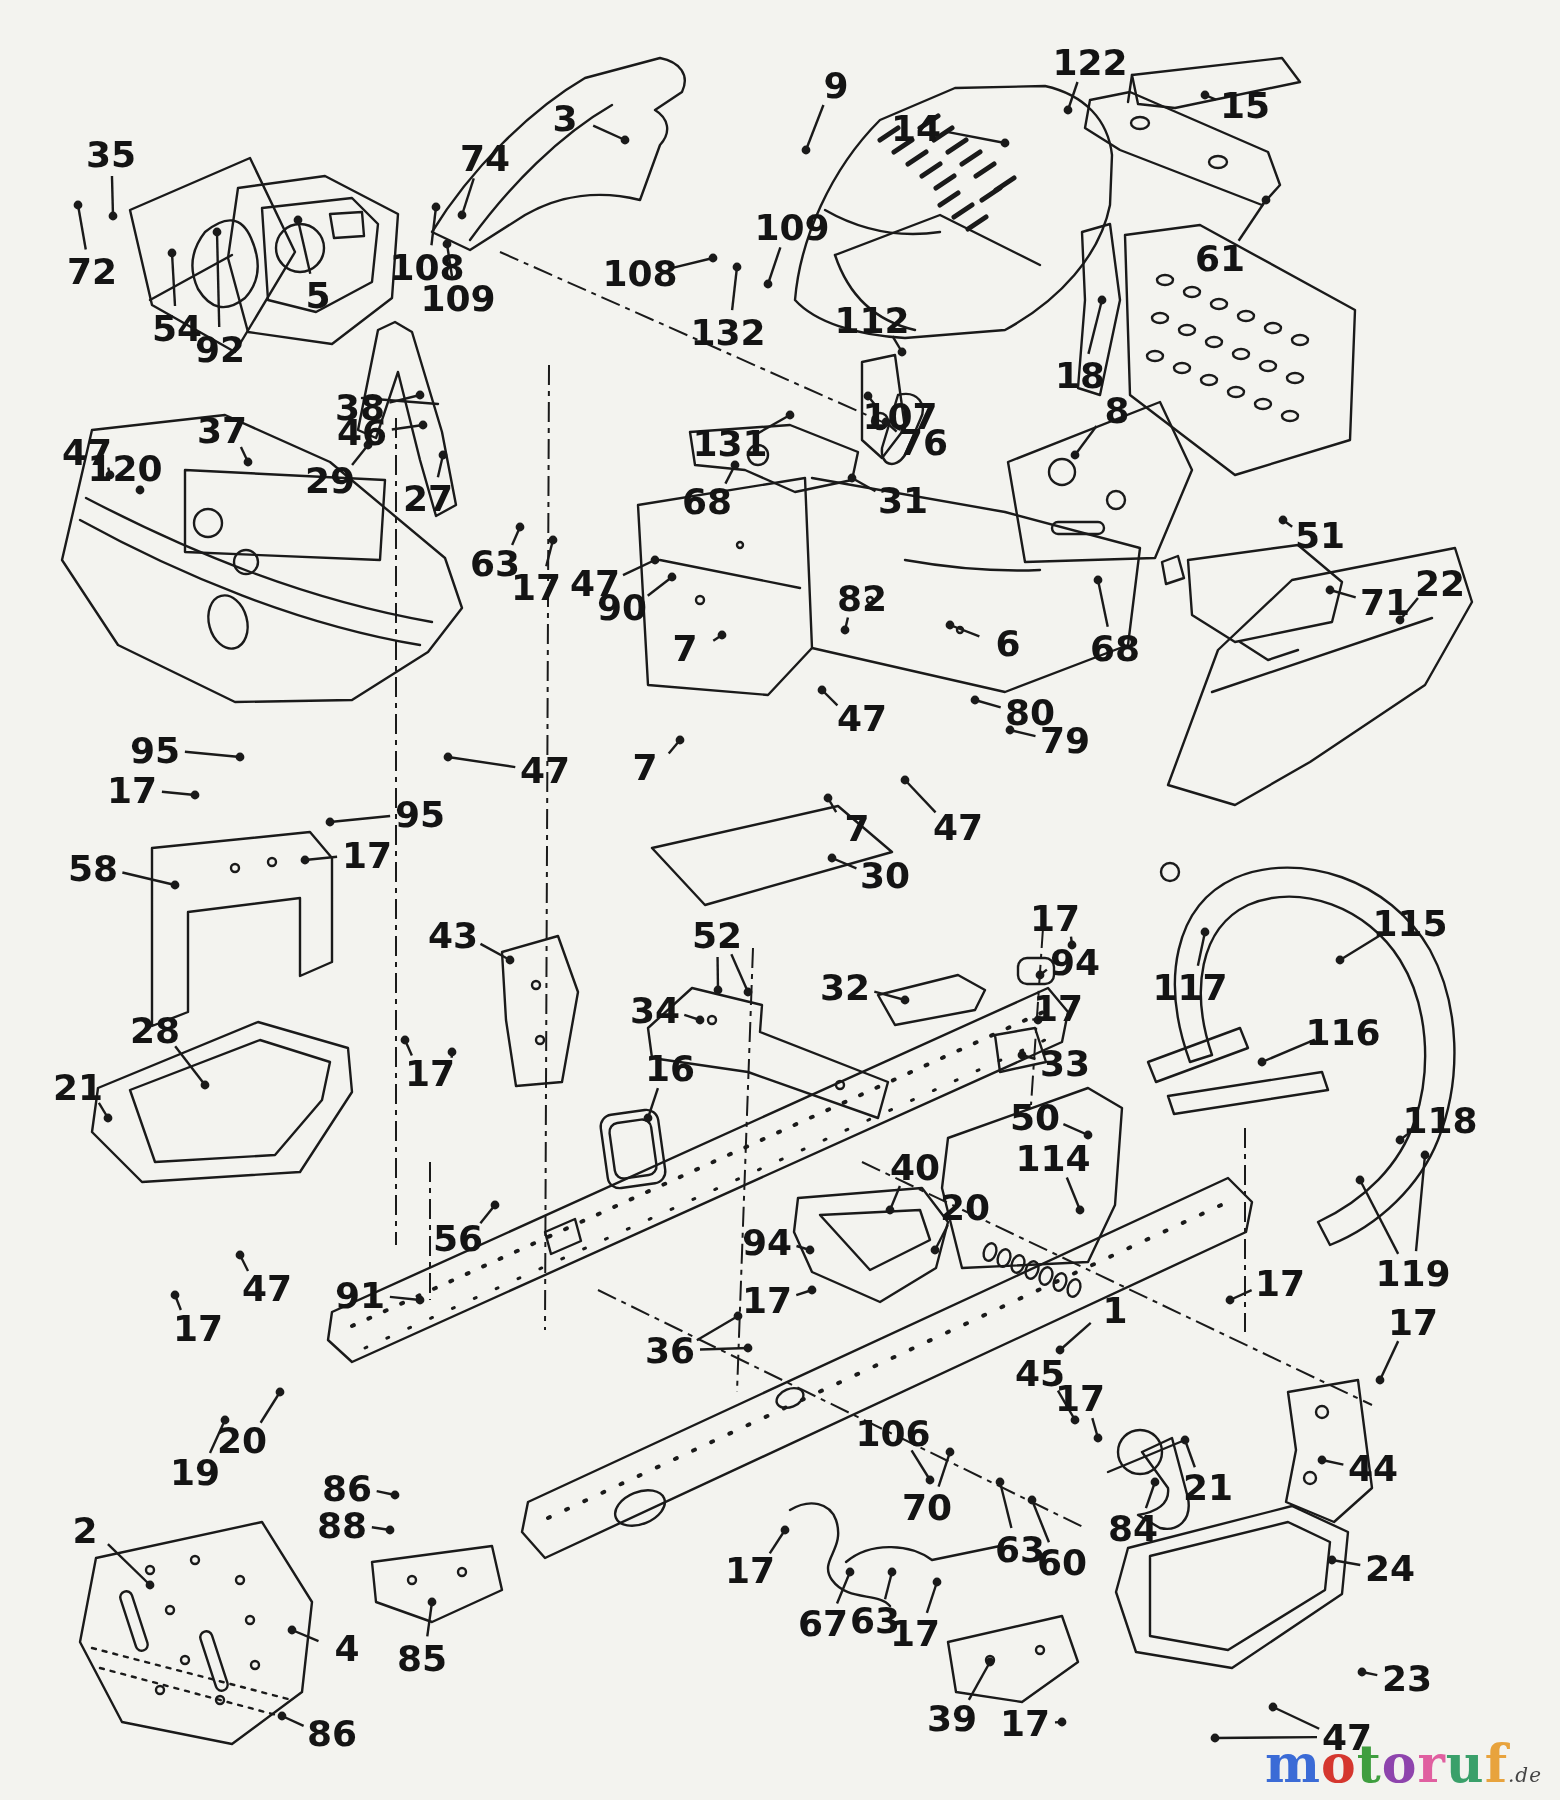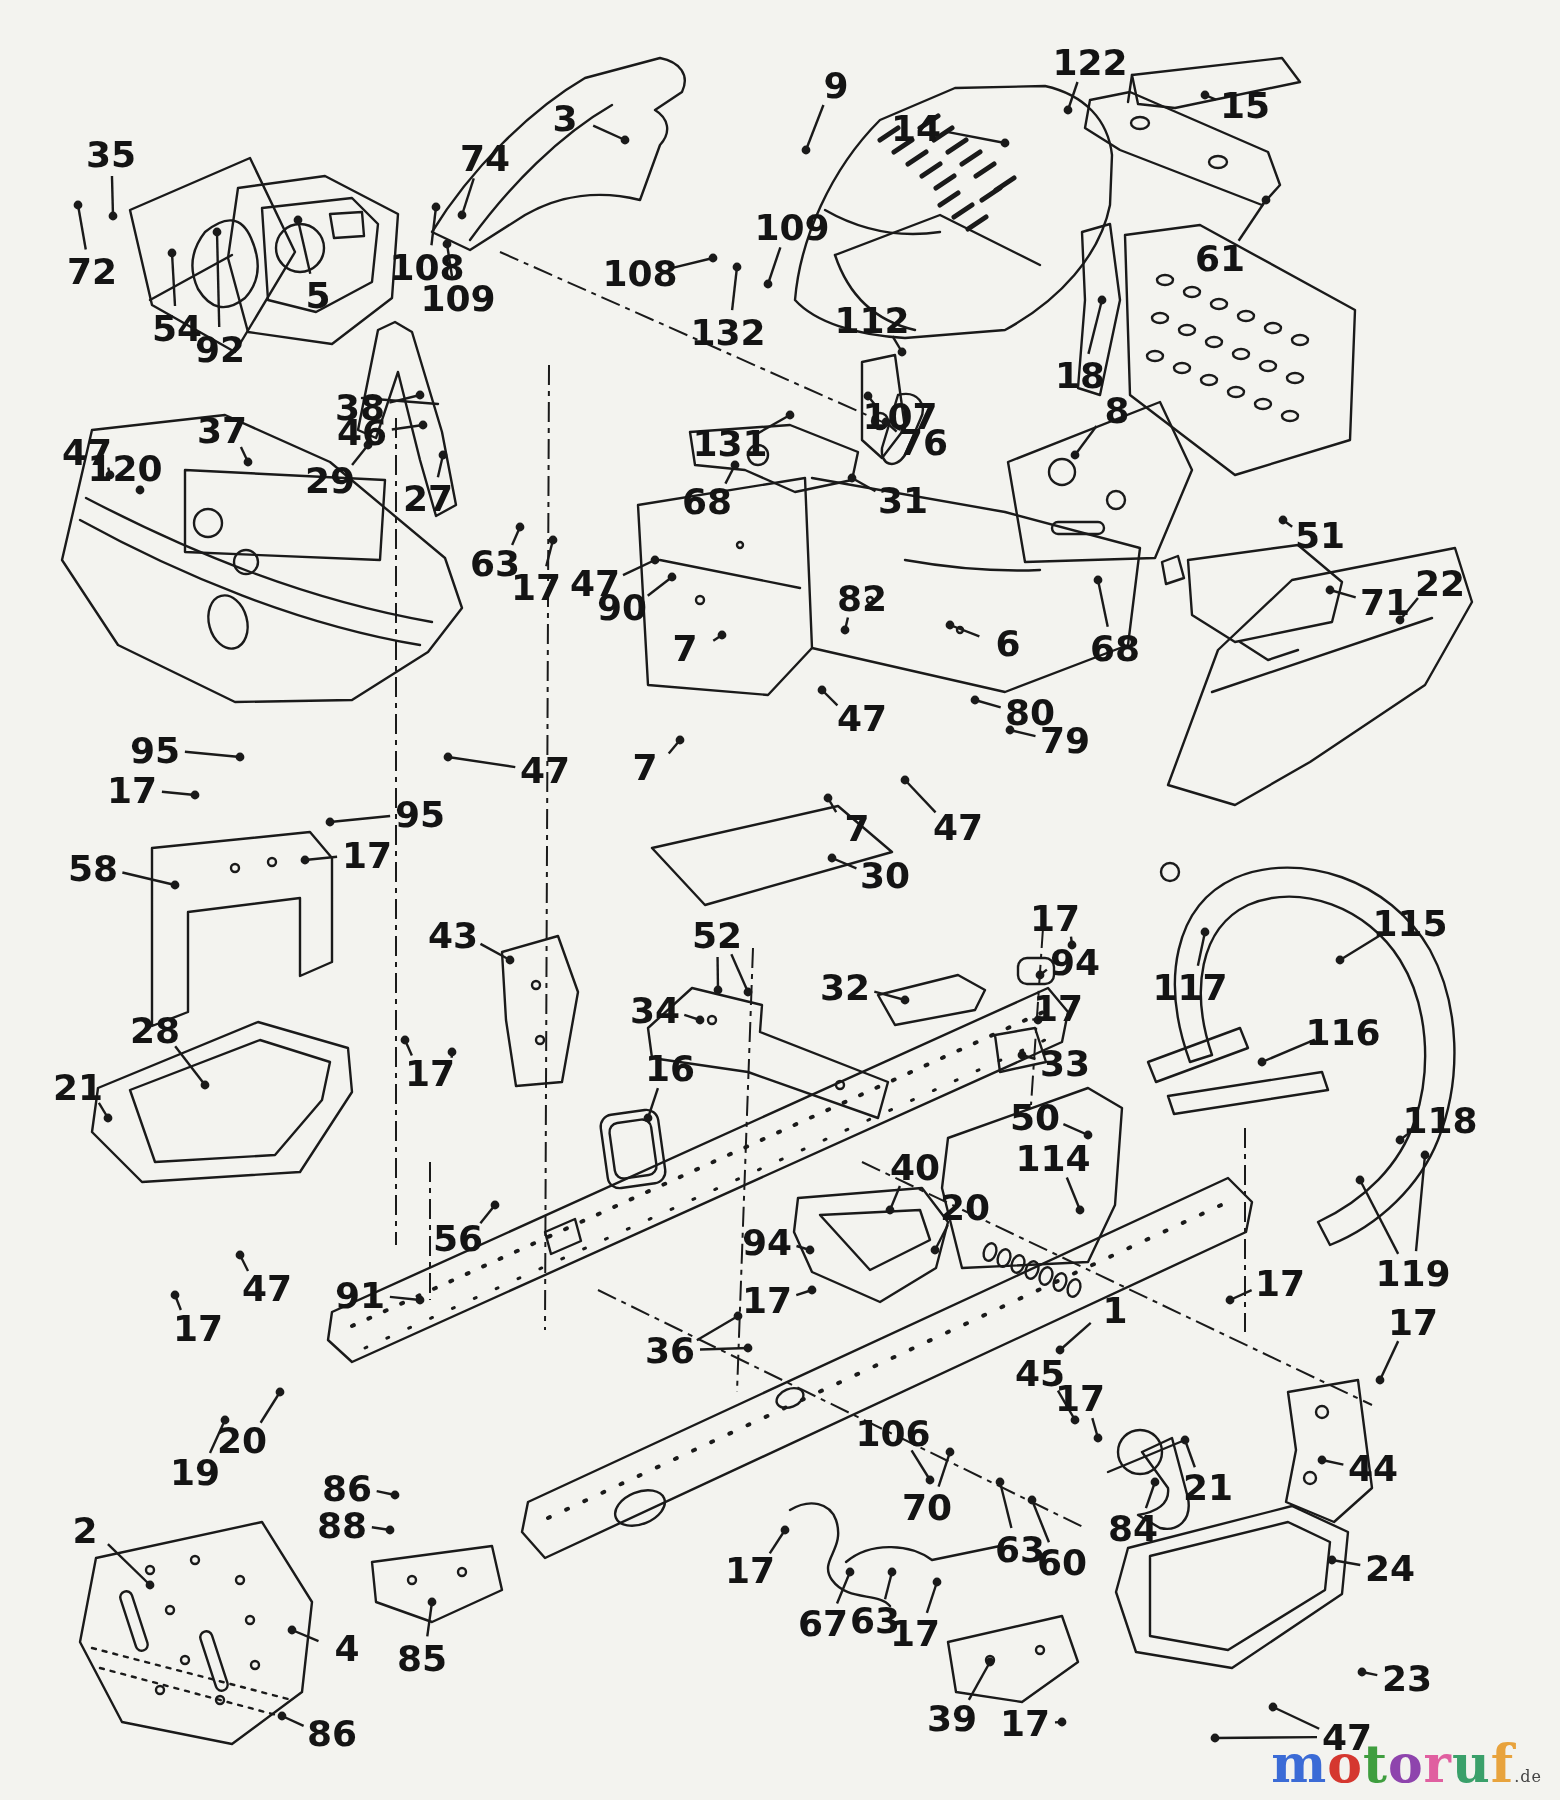--- a/index.html
+++ b/index.html
@@ -12,21 +12,21 @@
     font-family:"DejaVu Sans","Liberation Sans",sans-serif;
     font-weight:bold;fill:#141414;
   }
   #watermark{
     position:absolute;right:18px;bottom:6px;
     font-family:"DejaVu Serif","Liberation Serif",serif;
     font-weight:bold;font-size:52px;letter-spacing:1px;
     user-select:none;white-space:nowrap;
   }
   #watermark .suffix{
-    font-size:16px;color:#444;font-weight:normal;
+    font-size:20px;color:#444;font-weight:normal;font-style:italic;
   }
 </style>
 </head>
 <body>
 
 <div class="canvas">
 <svg id="diagram" width="1560" height="1800" viewBox="0 0 1560 1800">
 
   <g id="shapes" stroke="#1a1a1a" stroke-width="2.4" fill="none" stroke-linejoin="round" stroke-linecap="round">
 

